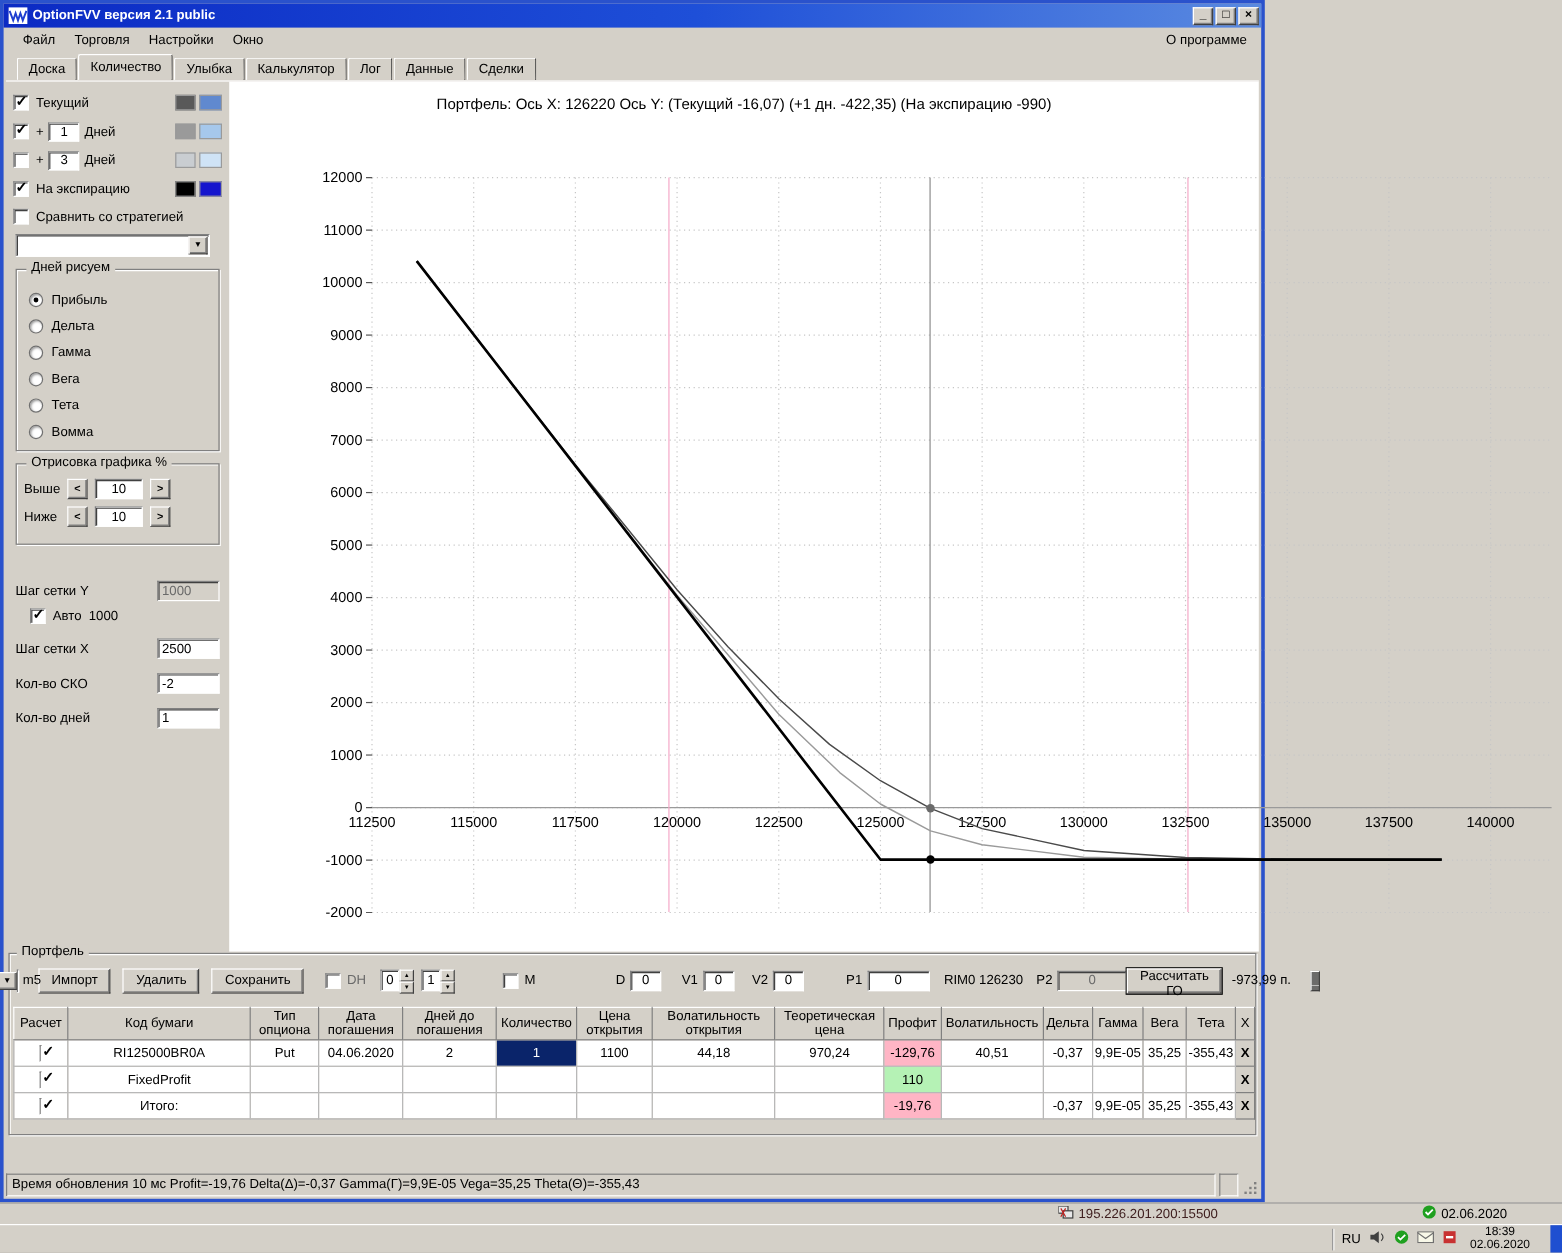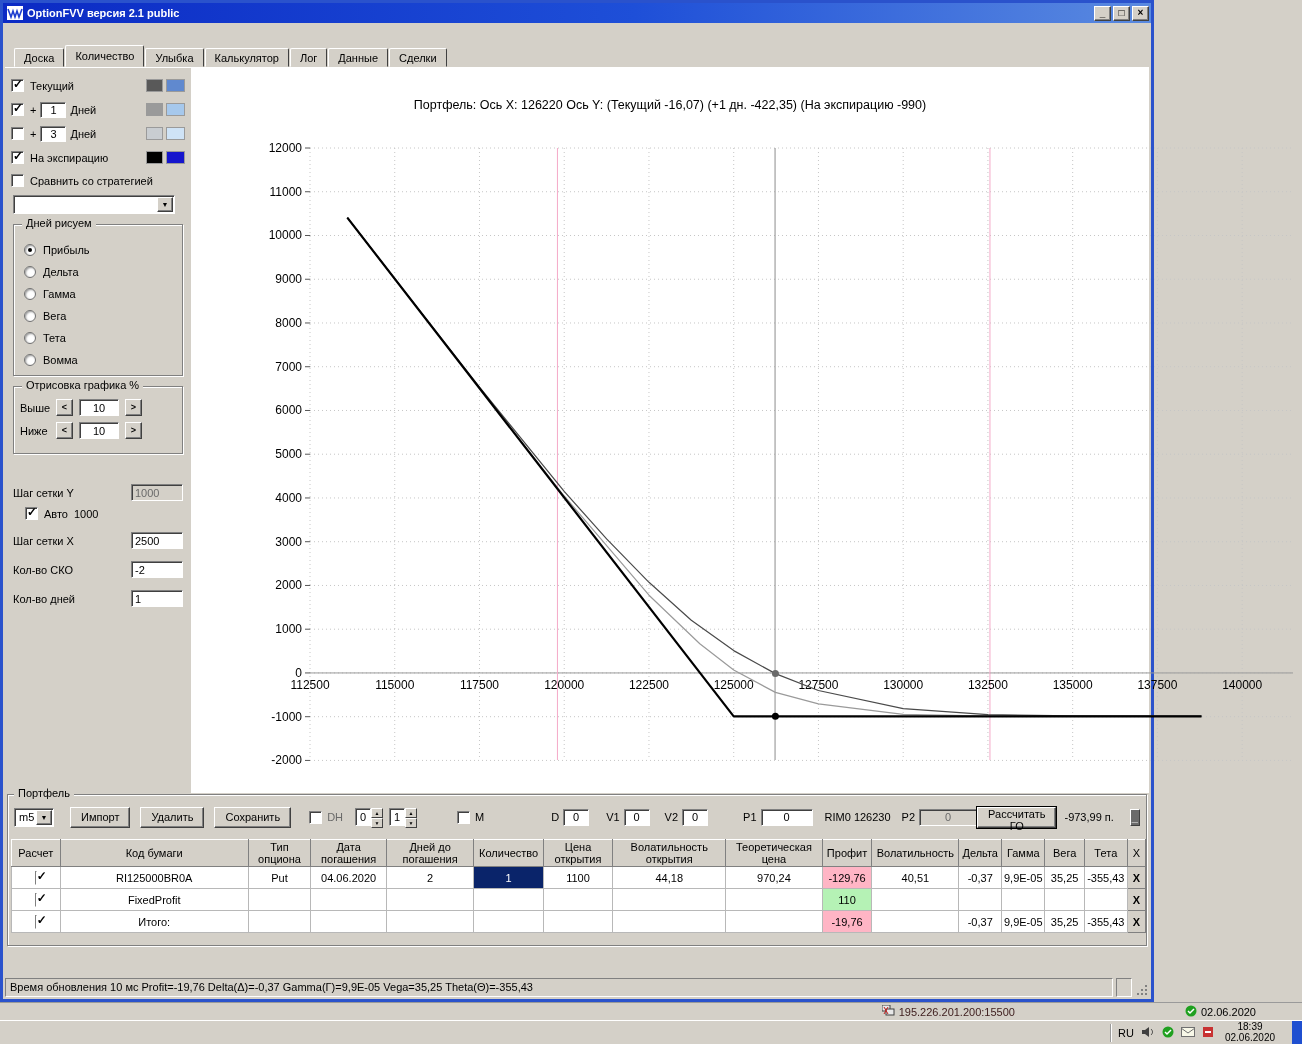--- a/index.html
+++ b/index.html
@@ -3,21 +3,21 @@
 <meta charset="utf-8">
 <style>
   :root{
     --face:#d4d0c8; --hl:#ffffff; --sh:#808080; --dk:#404040;
   }
   *{box-sizing:border-box; margin:0; padding:0;}
   body{font-family:"Liberation Sans",sans-serif; font-size:11px; color:#000; background:#9a9a9a;}
   .screen{position:relative; width:1302px; height:1044px; overflow:hidden; background:var(--face);}
 
   
-  .window{position:absolute; left:0; top:0; width:1154px; height:1002px; background:var(--face);
+  .window{position:absolute; left:0; top:0; width:1054px; height:1002px; background:var(--face);
           border:3px solid #2a52cc;}
   .titlebar{position:absolute; left:0; top:0; right:0; height:20px;
             background:linear-gradient(90deg,#0b2ac4 0%,#1e4fd8 55%,#5a8ae0 100%);
             display:flex; align-items:center; padding:0 2px 0 4px; color:#fff;}
   .title-text{font-weight:bold; font-size:11px; margin-left:4px; flex:1;}
   .win-buttons{display:flex; gap:2px;}
   .winbtn{width:17px; height:15px; background:var(--face); color:#000; font-size:10px; font-weight:bold;
           display:flex; align-items:center; justify-content:center;
           border:1px solid; border-color:#fff var(--dk) var(--dk) #fff; box-shadow:inset -1px -1px 0 var(--sh); line-height:1;}
   .app-icon{display:flex;}
@@ -78,21 +78,21 @@
   .small-input{width:40px; height:17px; text-align:center; margin:0 6px;}
 
   .field-row{display:flex; align-items:center; justify-content:space-between; width:170px; margin:12px 0 0 2px;}
   .field-input{width:52px; height:17px; padding-left:3px;}
   .auto-row{display:flex; align-items:center; margin:6px 0 0 14px;}
   .auto-row .lbl{margin-left:6px;}
   .auto-val{margin-left:32px;}
 
   
   .chart-area{position:absolute; left:186px; top:0; right:0; bottom:0; background:#fff;}
-  .chart-title{padding-top:30px; text-align:center; font-size:12.5px;}
+  .chart-title{padding-top:12px; text-align:center; font-size:12.5px;}
   #chart-svg{position:absolute; left:0; top:56px;}
 
   
   .portfolio{position:absolute; left:4px; right:4px; top:791px; height:152px;
              border:1px solid var(--sh); box-shadow:1px 1px 0 #fff, inset 1px 1px 0 #fff;}
   .portfolio-label{position:absolute; top:-8px; left:6px; background:var(--face); padding:0 4px;}
   .ptoolbar{position:absolute; left:6px; right:6px; top:10px; height:24px; display:flex; align-items:center;}
   .btn{height:21px; background:var(--face); padding:0 10px;
        border:1px solid; border-color:#fff var(--dk) var(--dk) #fff; box-shadow:inset -1px -1px 0 var(--sh);}
   .go-btn{margin-left:auto; box-shadow:inset -1px -1px 0 var(--sh), 0 0 0 1px #000;}
@@ -152,20 +152,29 @@
           </svg>
       </span>
       <span class="title-text">OptionFVV версия 2.1 public</span>
       <span class="win-buttons">
         <span class="winbtn">_</span>
         <span class="winbtn">□</span>
         <span class="winbtn">×</span>
       </span>
     </div>
 
+    <div class="menubar">
+      <span style="display:flex;">
+          <span class="menu-item">Файл</span>
+          <span class="menu-item">Торговля</span>
+          <span class="menu-item">Настройки</span>
+          <span class="menu-item">Окно</span>
+        </span>
+      <span class="menu-right">О программе</span>
+    </div>
 
     <div class="tabbar">
         <div class="tab">Доска</div>
         <div class="tab active">Количество</div>
         <div class="tab">Улыбка</div>
         <div class="tab">Калькулятор</div>
         <div class="tab">Лог</div>
         <div class="tab">Данные</div>
         <div class="tab">Сделки</div>
       </div>

